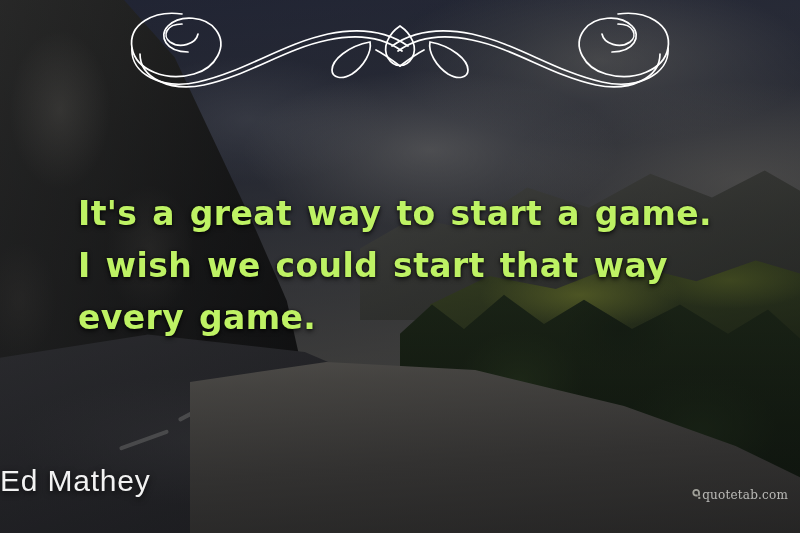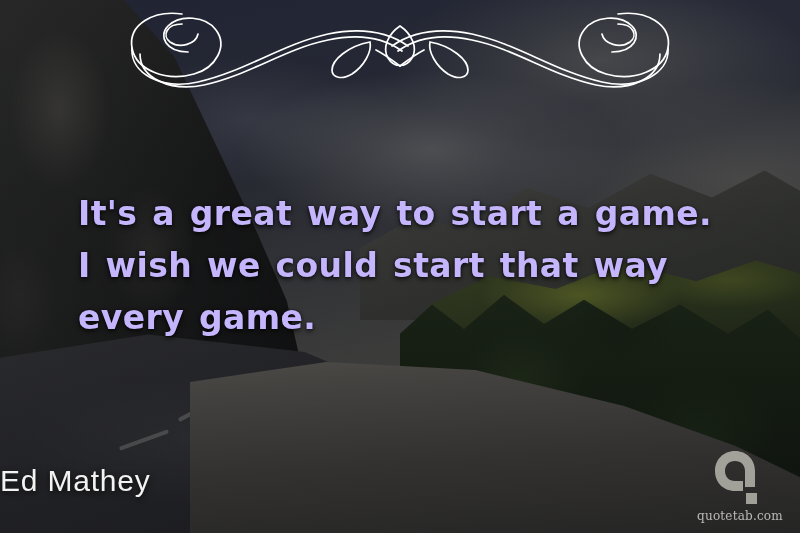--- a/index.html
+++ b/index.html
@@ -131,21 +131,21 @@
     height: 80px;
   }
 
   
   .quote-text {
     position: absolute;
     left: 78px;
     top: 188px;
     width: 660px;
     margin: 0;
-    color: #c4b5fd;
+    color: #bef264;
     font-family: "DejaVu Sans", sans-serif;
     font-size: 33px;
     font-weight: bold;
     line-height: 52px;
     letter-spacing: 0.4px;
     word-spacing: 3px;
     text-shadow: 0 2px 5px rgba(0,0,0,0.78), 0 0 2px rgba(0,0,0,0.6);
   }
 
   .quote-author {
@@ -163,21 +163,21 @@
     text-shadow: 0 2px 6px rgba(0,0,0,0.72);
   }
 
   
   .watermark {
     position: absolute;
     right: 12px;
     bottom: 10px;
     width: 96px;
     display: flex;
-    flex-direction: column;
+    flex-direction: row;
     align-items: center;
   }
   .watermark-mark {
     display: block;
     opacity: 0.68;
   }
   .watermark-text {
     margin-top: 2px;
     color: rgba(238,238,234,0.72);
     font-family: "DejaVu Serif", serif;

